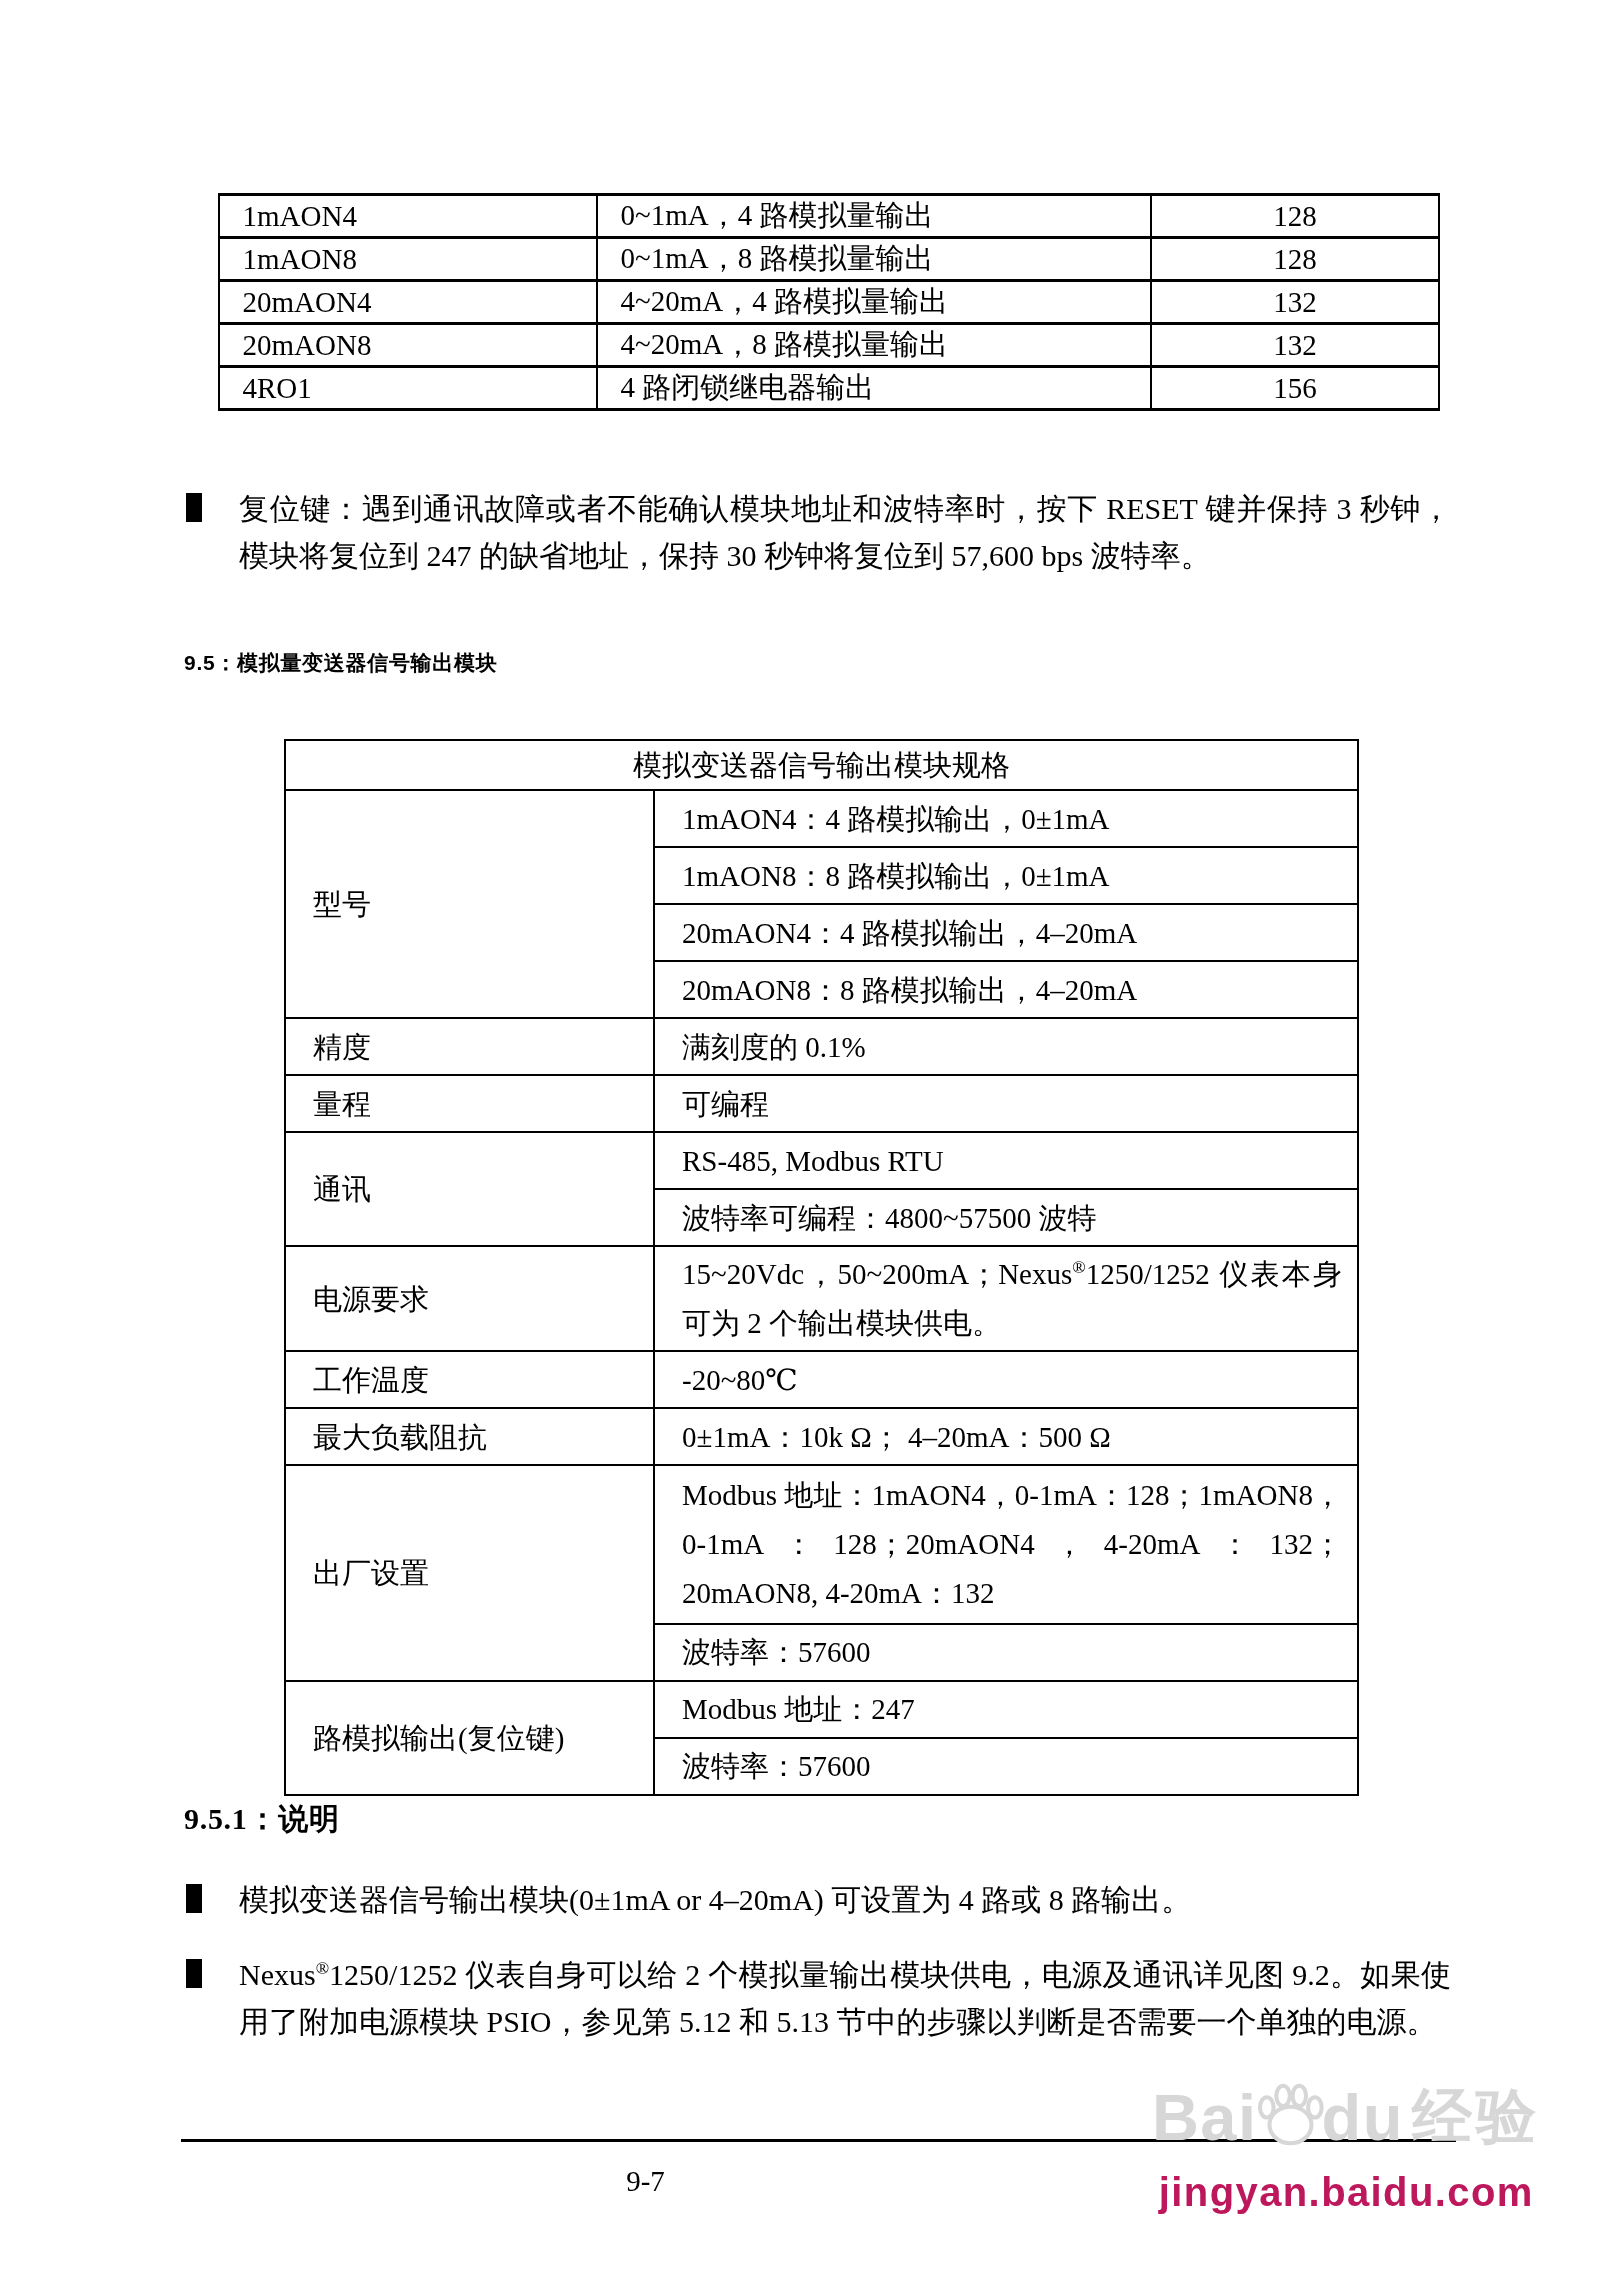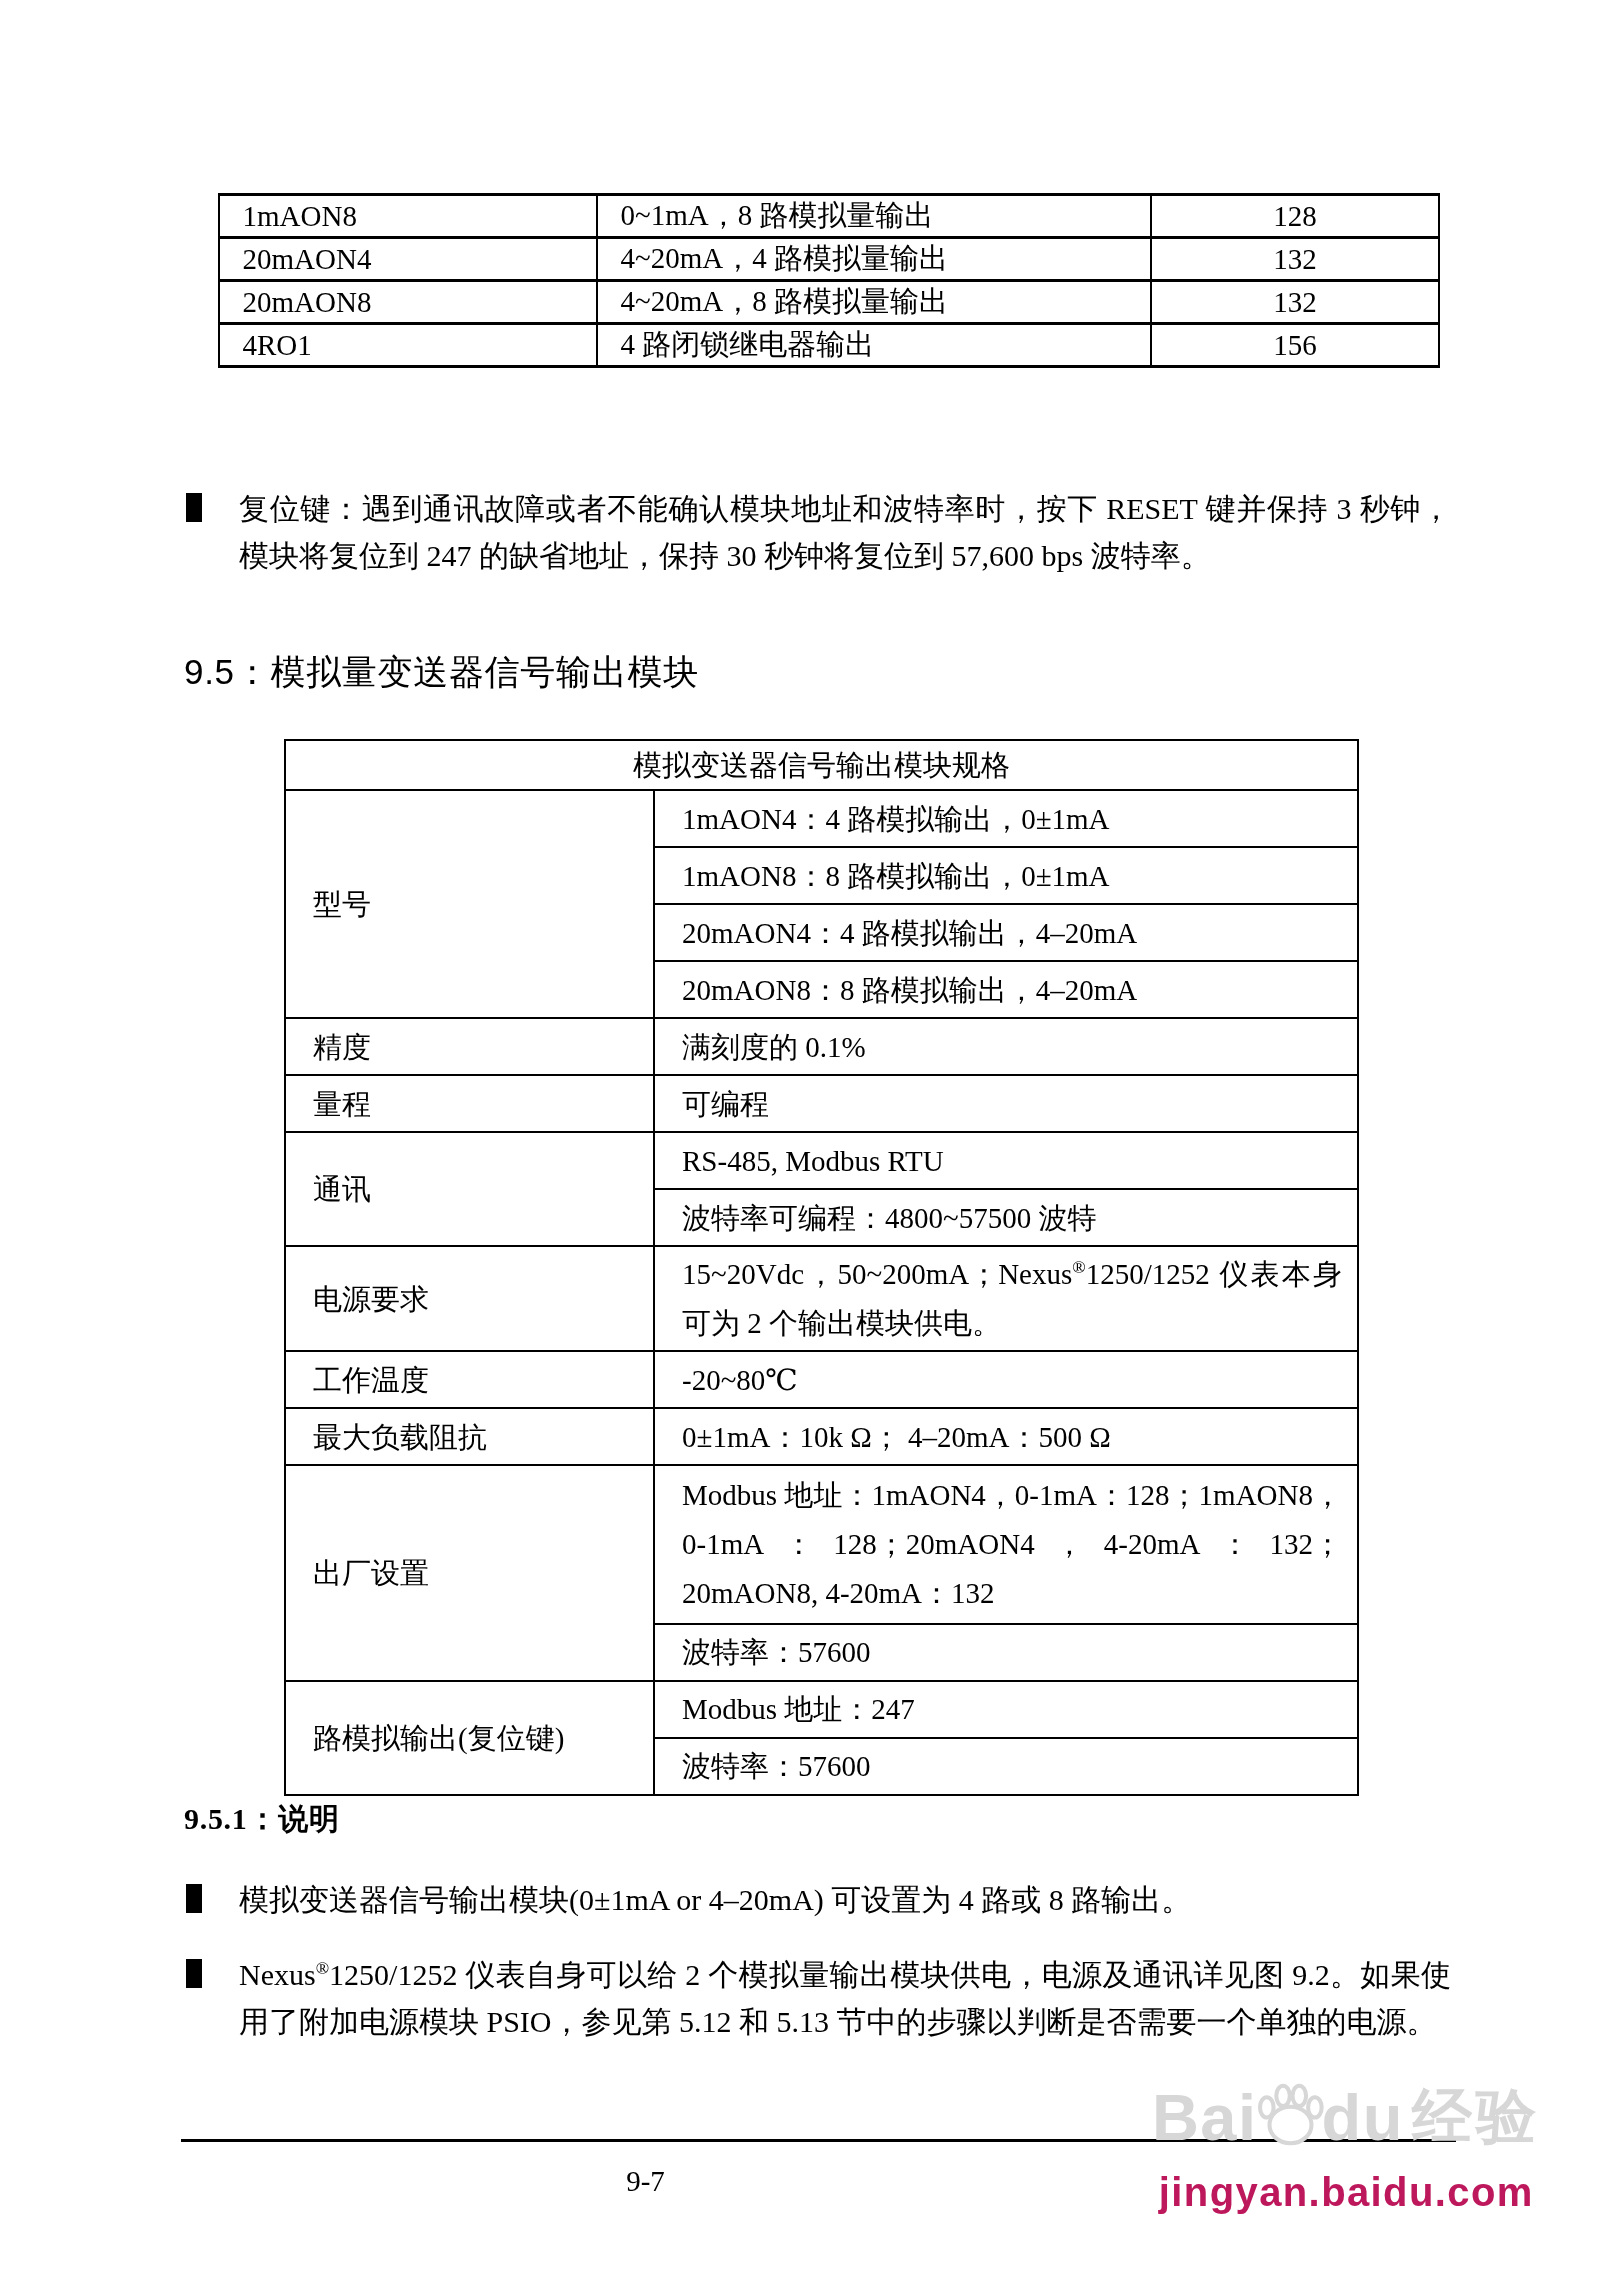--- a/index.html
+++ b/index.html
@@ -50,21 +50,21 @@
 
   sup.reg {
     font-size:17.7px;
     vertical-align:super;
     line-height:0;
   }
 
   
   .h95 {
     font-family:"Liberation Sans","DejaVu Sans",sans-serif;
-    font-weight:normal; font-size:35px; letter-spacing:0.7px;
+    font-weight:bold; font-size:21px; letter-spacing:0.7px;
   }
   .h951 {
     font-family:Liberation Serif, serif;
     font-weight:bold; font-size:30px; letter-spacing:0.7px;
   }
 
   
   .bullet { left:0; right:0; }
   .bullet .marker {
     position:absolute; left:186px; top:8.2px;
@@ -102,20 +102,25 @@
 
 <div>
 
   <table class="t1 abs" style="left:218px; top:193px;">
     <colgroup>
         <col style="width:378px">
         <col style="width:554px">
         <col style="width:288px">
       </colgroup>
     <tbody>
+      <tr>
+        <td>1mAON4</td>
+        <td>0~1mA，4 路模拟量输出</td>
+        <td class="addr">128</td>
+      </tr>
       <tr>
         <td>1mAON8</td>
         <td>0~1mA，8 路模拟量输出</td>
         <td class="addr">128</td>
       </tr>
       <tr>
         <td>20mAON4</td>
         <td>4~20mA，4 路模拟量输出</td>
         <td class="addr">132</td>
       </tr>

